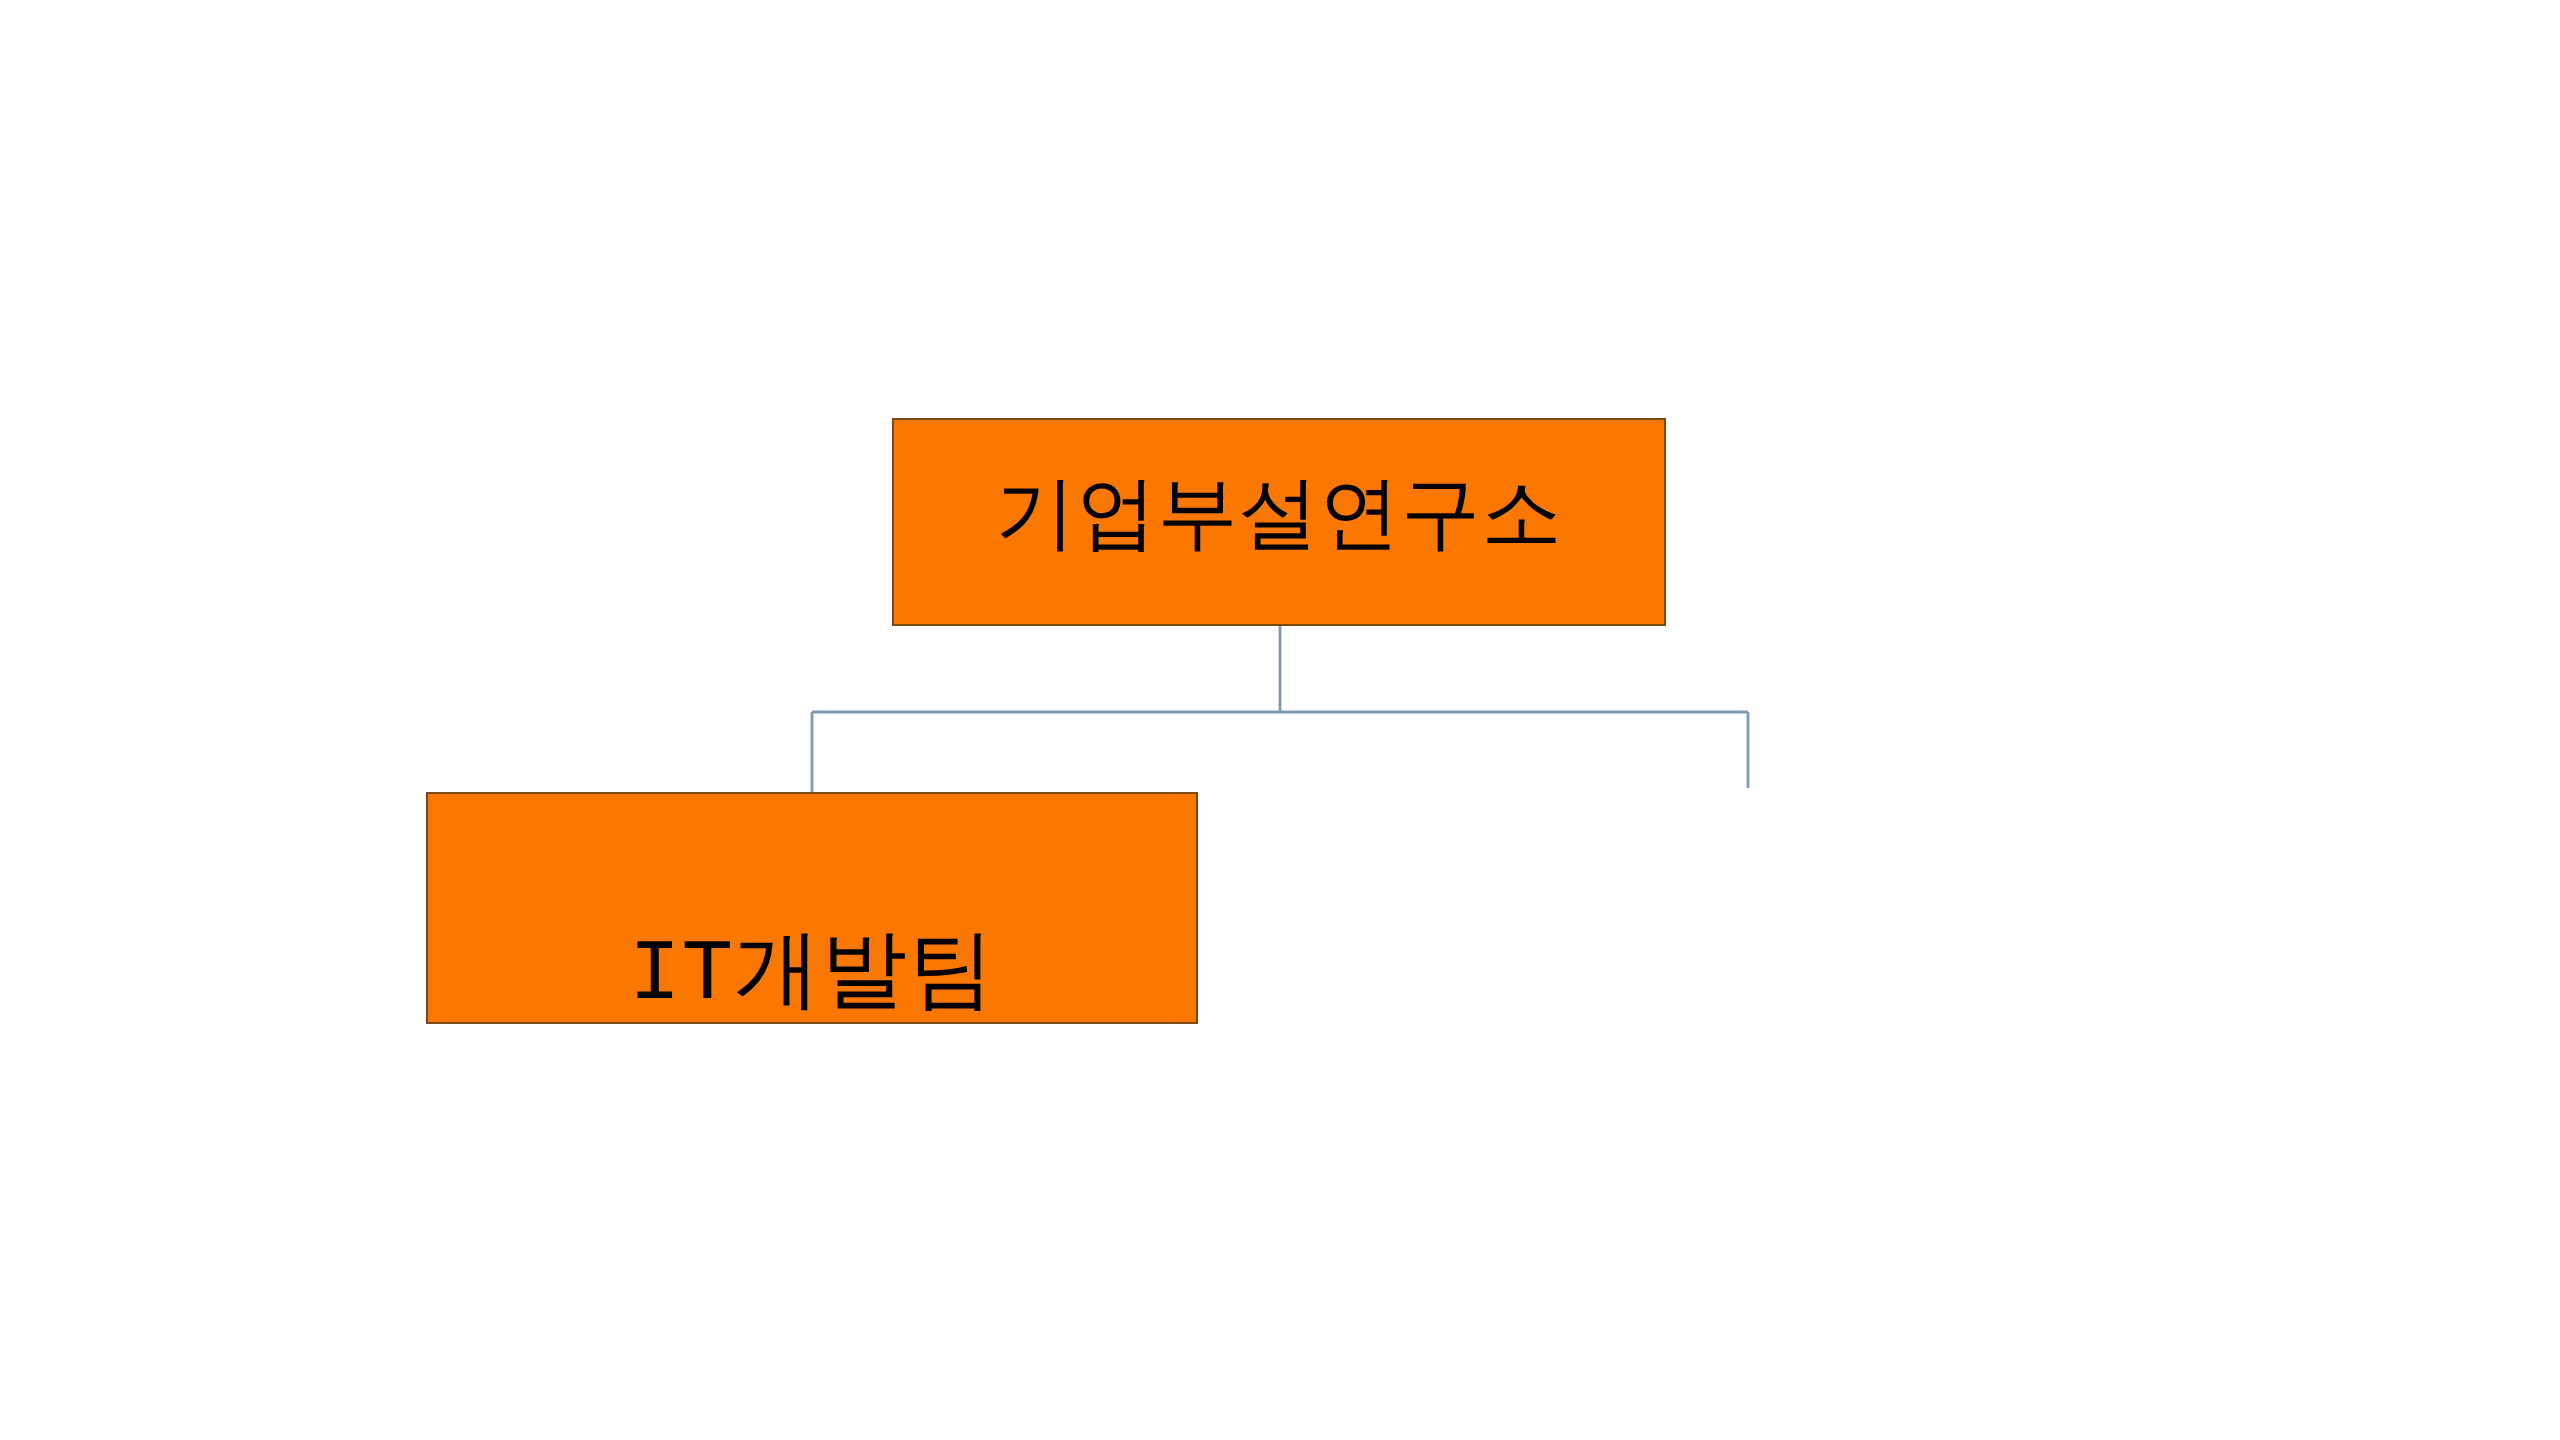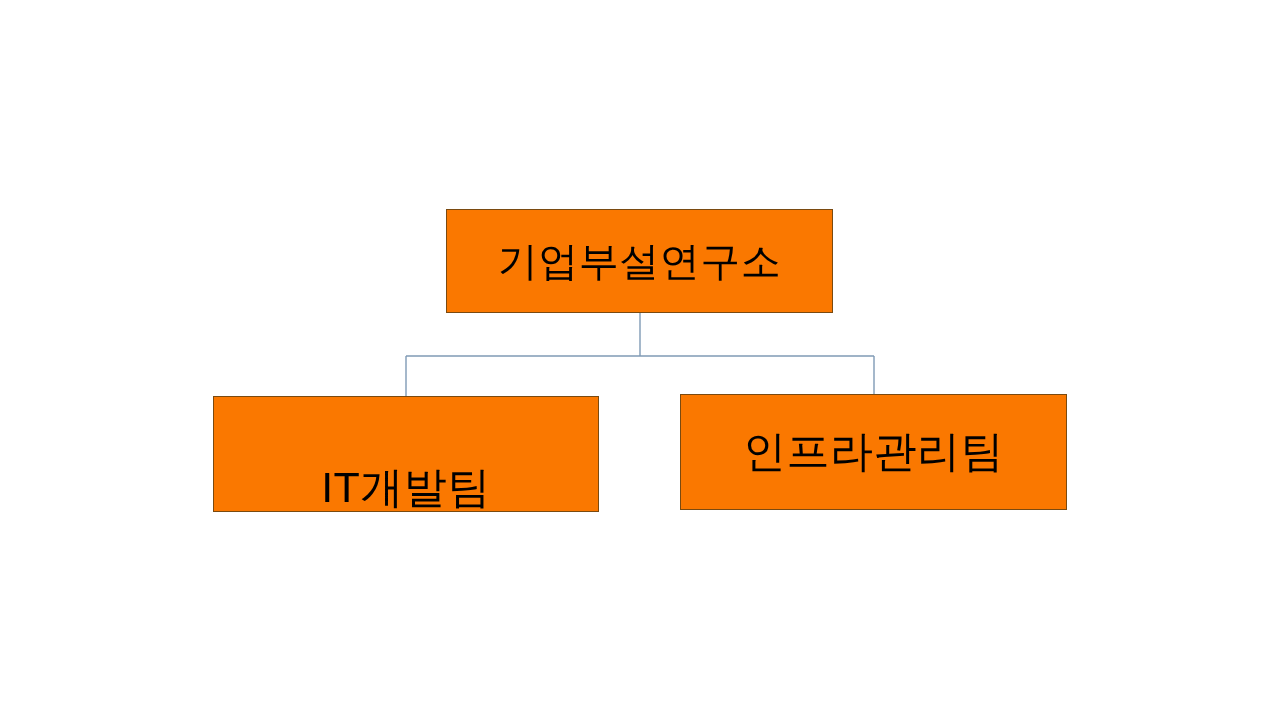--- a/index.html
+++ b/index.html
@@ -82,36 +82,33 @@
     width: 387px;
     height: 116px;
   }
   #node-infra .org-node-label {
     font-size: 43px;
   }
 </style>
 </head>
 <body>
 
-<div id="org-chart" style="background: rgb(255, 255, 255);">
+<div id="org-chart" style="background: rgb(255, 255, 255); font-family: Liberation Mono, monospace;">
 
   <svg id="connector-layer" viewBox="0 0 1280 720" width="1280" height="720" xmlns="http://www.w3.org/2000/svg">
     <g id="connector-group" fill="none" stroke-linecap="butt" stroke-linejoin="miter">
         <line x1="640" y1="313" x2="640" y2="356" stroke="#7f9ab5" stroke-width="1.4"></line>
         <line x1="406" y1="356" x2="874" y2="356" stroke="#7f9ab5" stroke-width="1.4"></line>
         <line x1="406" y1="356" x2="406" y2="396" stroke="#7f9ab5" stroke-width="1.4"></line>
         <line x1="874" y1="356" x2="874" y2="394" stroke="#7f9ab5" stroke-width="1.4"></line>
       </g>
   </svg>
 
   <div class="org-node" id="node-root" style="left: 446px; top: 209px; width: 387px; height: 104px; background: rgb(250, 120, 0); border-color: rgb(122, 74, 16);">
     <span class="org-node-label" style="font-size: 40px; color: rgb(0, 0, 0);">기업부설연구소</span>
   </div>
 
   <div class="org-node" id="node-it-dev" style="left: 213px; top: 396px; width: 386px; height: 116px; background: rgb(250, 120, 0); border-color: rgb(122, 74, 16); align-items: flex-end;">
     <span class="org-node-label" style="font-size: 43px; color: rgb(0, 0, 0);">IT개발팀</span>
   </div>
 
-  <div class="org-node" id="node-infra" style="left: 680px; top: 394px; width: 387px; height: 116px; background: rgb(250, 120, 0); border-color: rgb(122, 74, 16);">
-    <span class="org-node-label" style="font-size: 43px; color: rgb(0, 0, 0);">인프라관리팀</span>
-  </div>
 
 </div>
 
 </body></html>

